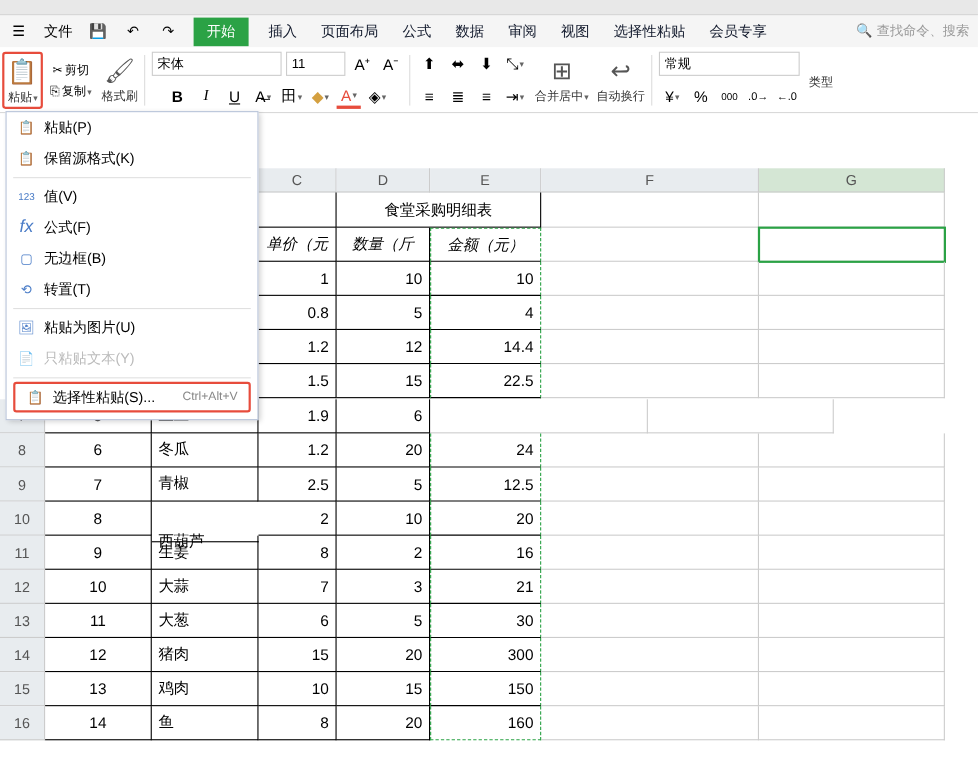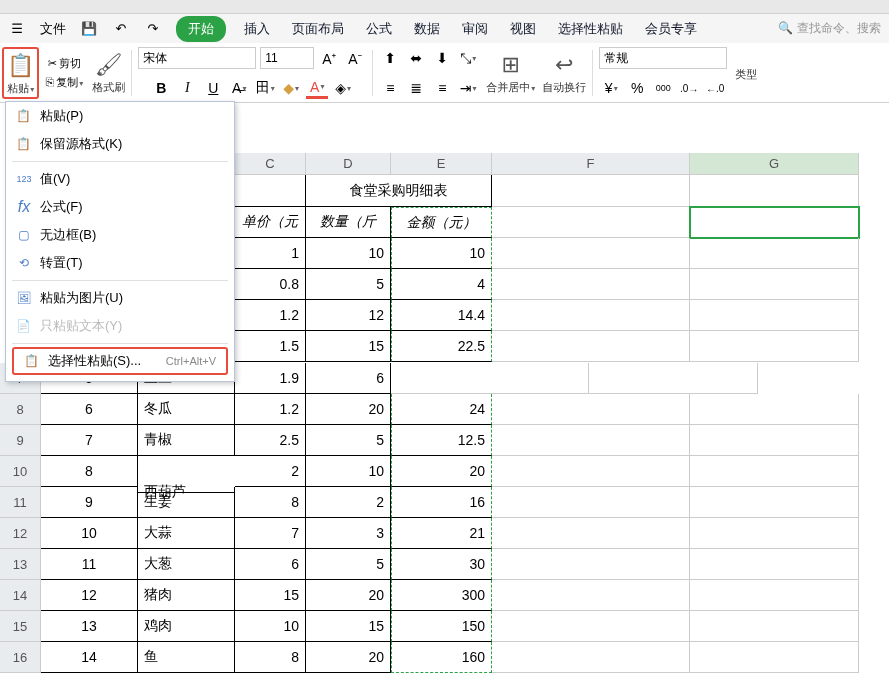--- a/index.html
+++ b/index.html
@@ -5,21 +5,21 @@
     * { margin: 0; padding: 0; box-sizing: border-box; font-family: SimSun, "宋体", Arial, sans-serif; }
     body { width: 889px; height: 689px; background: #ffffff; overflow: hidden; position: relative; }
 
     
     .top-bar { height: 14px; background: #e8e8e8; border-bottom: 1px solid #d0d0d0; }
 
     
     .ribbon-tabs { display: flex; align-items: center; height: 29px; background: #f5f5f5; padding: 0 8px; gap: 14px; font-size: 13px; }
     .menu-icon-btn { width: 18px; height: 18px; display: flex; align-items: center; justify-content: center; cursor: pointer; }
     .tab-item { padding: 4px 4px; cursor: pointer; color: #0f172a; }
-    .tab-item.active { background: #2ba245; color: #fff; border-radius: 12px; padding: 4px 12px; }
+    .tab-item.active { background: #2ba245; color: #fff; border-radius: 0; padding: 4px 12px; }
     .search-area { margin-left: auto; color: #999; font-size: 12px; }
 
     
     .toolbar { display: flex; align-items: flex-start; height: 60px; background: #fff; border-bottom: 1px solid #d0d0d0; padding: 4px 2px; gap: 1px; }
     .tb-group { display: flex; flex-direction: column; align-items: center; justify-content: center; padding: 0 3px; height: 52px; }
     .tb-sep { width: 1px; background: #ddd; height: 46px; margin: 3px 2px; }
     .tb-icon-lg { font-size: 22px; color: #555; }
     .tb-label-sm { font-size: 11px; color: #333; margin-top: 2px; }
     .tb-row { display: flex; gap: 4px; align-items: center; }
     .tb-smbtn { display: flex; align-items: center; gap: 2px; font-size: 11px; padding: 2px; }

